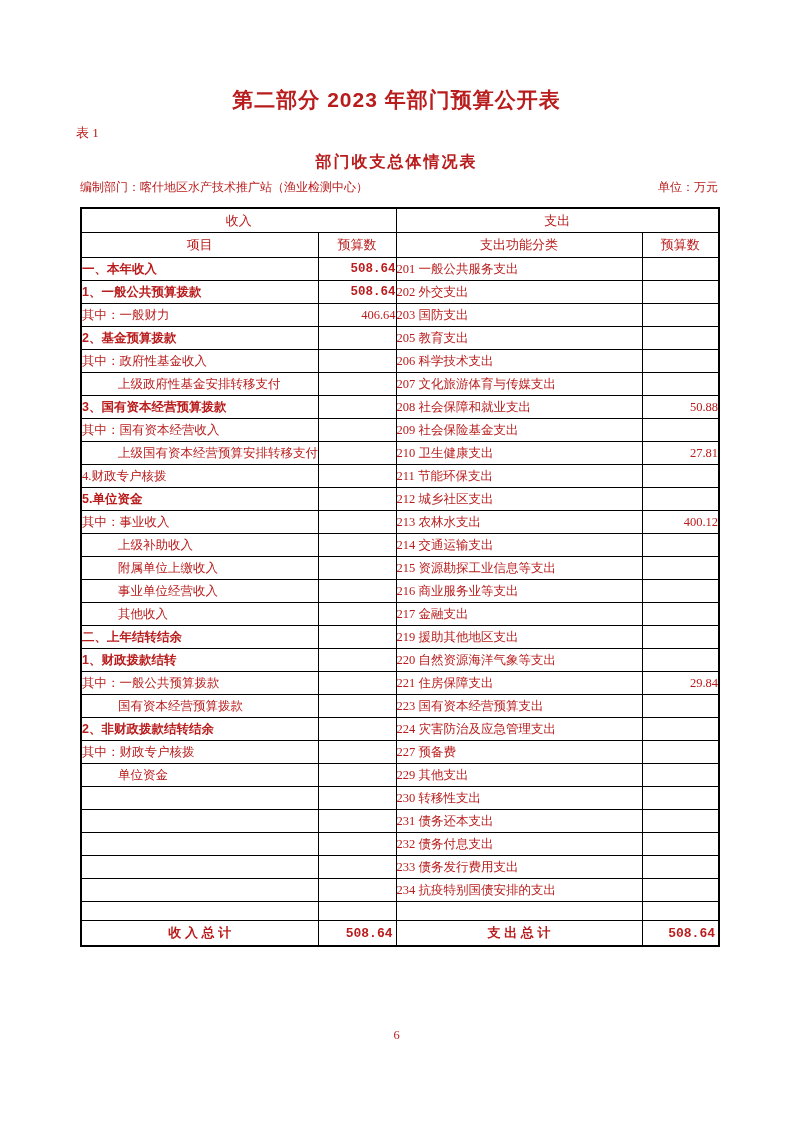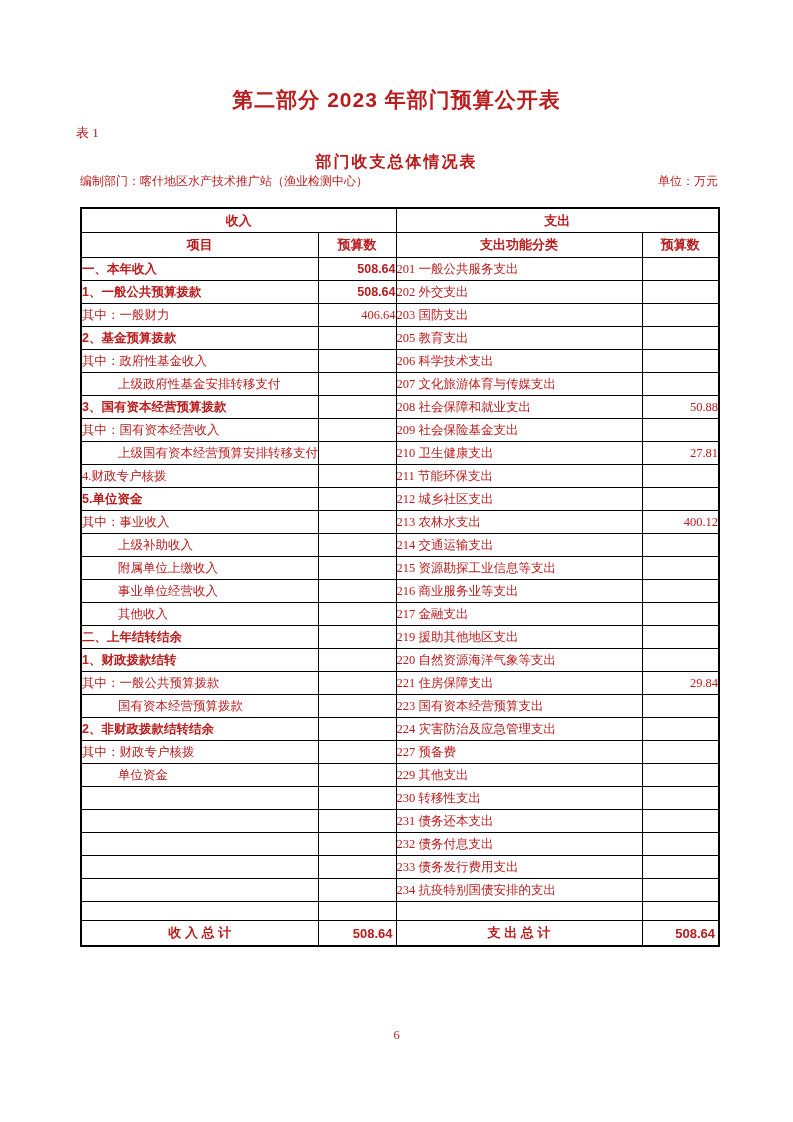--- a/index.html
+++ b/index.html
@@ -21,49 +21,49 @@
     position:absolute;top:124px;left:76px;
     font-size:13px;
   }
   .table-title{
     position:absolute;top:152px;left:0;width:100%;
     text-align:center;
     font-family:"Liberation Sans","DejaVu Sans",sans-serif;
     font-weight:bold;font-size:16px;letter-spacing:2px;
   }
   .meta-row{
-    position:absolute;top:173px;left:80px;width:638px;
+    position:absolute;top:179px;left:80px;width:638px;
     display:flex;justify-content:space-between;
     font-size:12px;
   }
   table.budget{
     position:absolute;top:207px;left:80px;
     width:638px;
     border-collapse:collapse;table-layout:fixed;
     border:2px solid #000;
   }
   table.budget th, table.budget td{
     border:1px solid #000;
     overflow:hidden;white-space:nowrap;
     vertical-align:middle;
     padding:0;
   }
   table.budget thead th{
     font-family:"Liberation Sans","DejaVu Sans",sans-serif;
-    font-weight:bold;font-size:13px;text-align:center;
+    font-weight:normal;font-size:13px;text-align:center;
   }
   thead tr.sec-row th{height:23px;}
   thead tr.col-row th{height:24px;}
   tbody td{height:22px;font-size:12.5px;}
   tbody tr.spacer-row td{height:18px;}
   td.label{text-align:left;padding-left:5px;}
   td.label.indent{padding-left:36px;}
   td.label.bold{font-family:"Liberation Sans","DejaVu Sans",sans-serif;font-weight:bold;}
   td.num{text-align:right;padding-right:3px;font-size:12.5px;}
-  td.num.bold-num{font-family:Liberation Sans, sans-serif;font-weight:bold;margin-top:43px;}
+  td.num.bold-num{font-family:Liberation Mono, monospace;font-weight:bold;margin-top:43px;}
   tfoot tr.total-row td{
     height:24px;
     font-family:"Liberation Sans","DejaVu Sans",sans-serif;
     font-weight:bold;font-size:13px;
   }
   tfoot td.label{text-align:center;padding-left:0;margin-left:20px;}
   tfoot td.num{text-align:right;padding-right:3px;}
   .footer-pageno{
     position:absolute;top:1028px;left:0;width:100%;
     text-align:center;font-size:12.5px;

